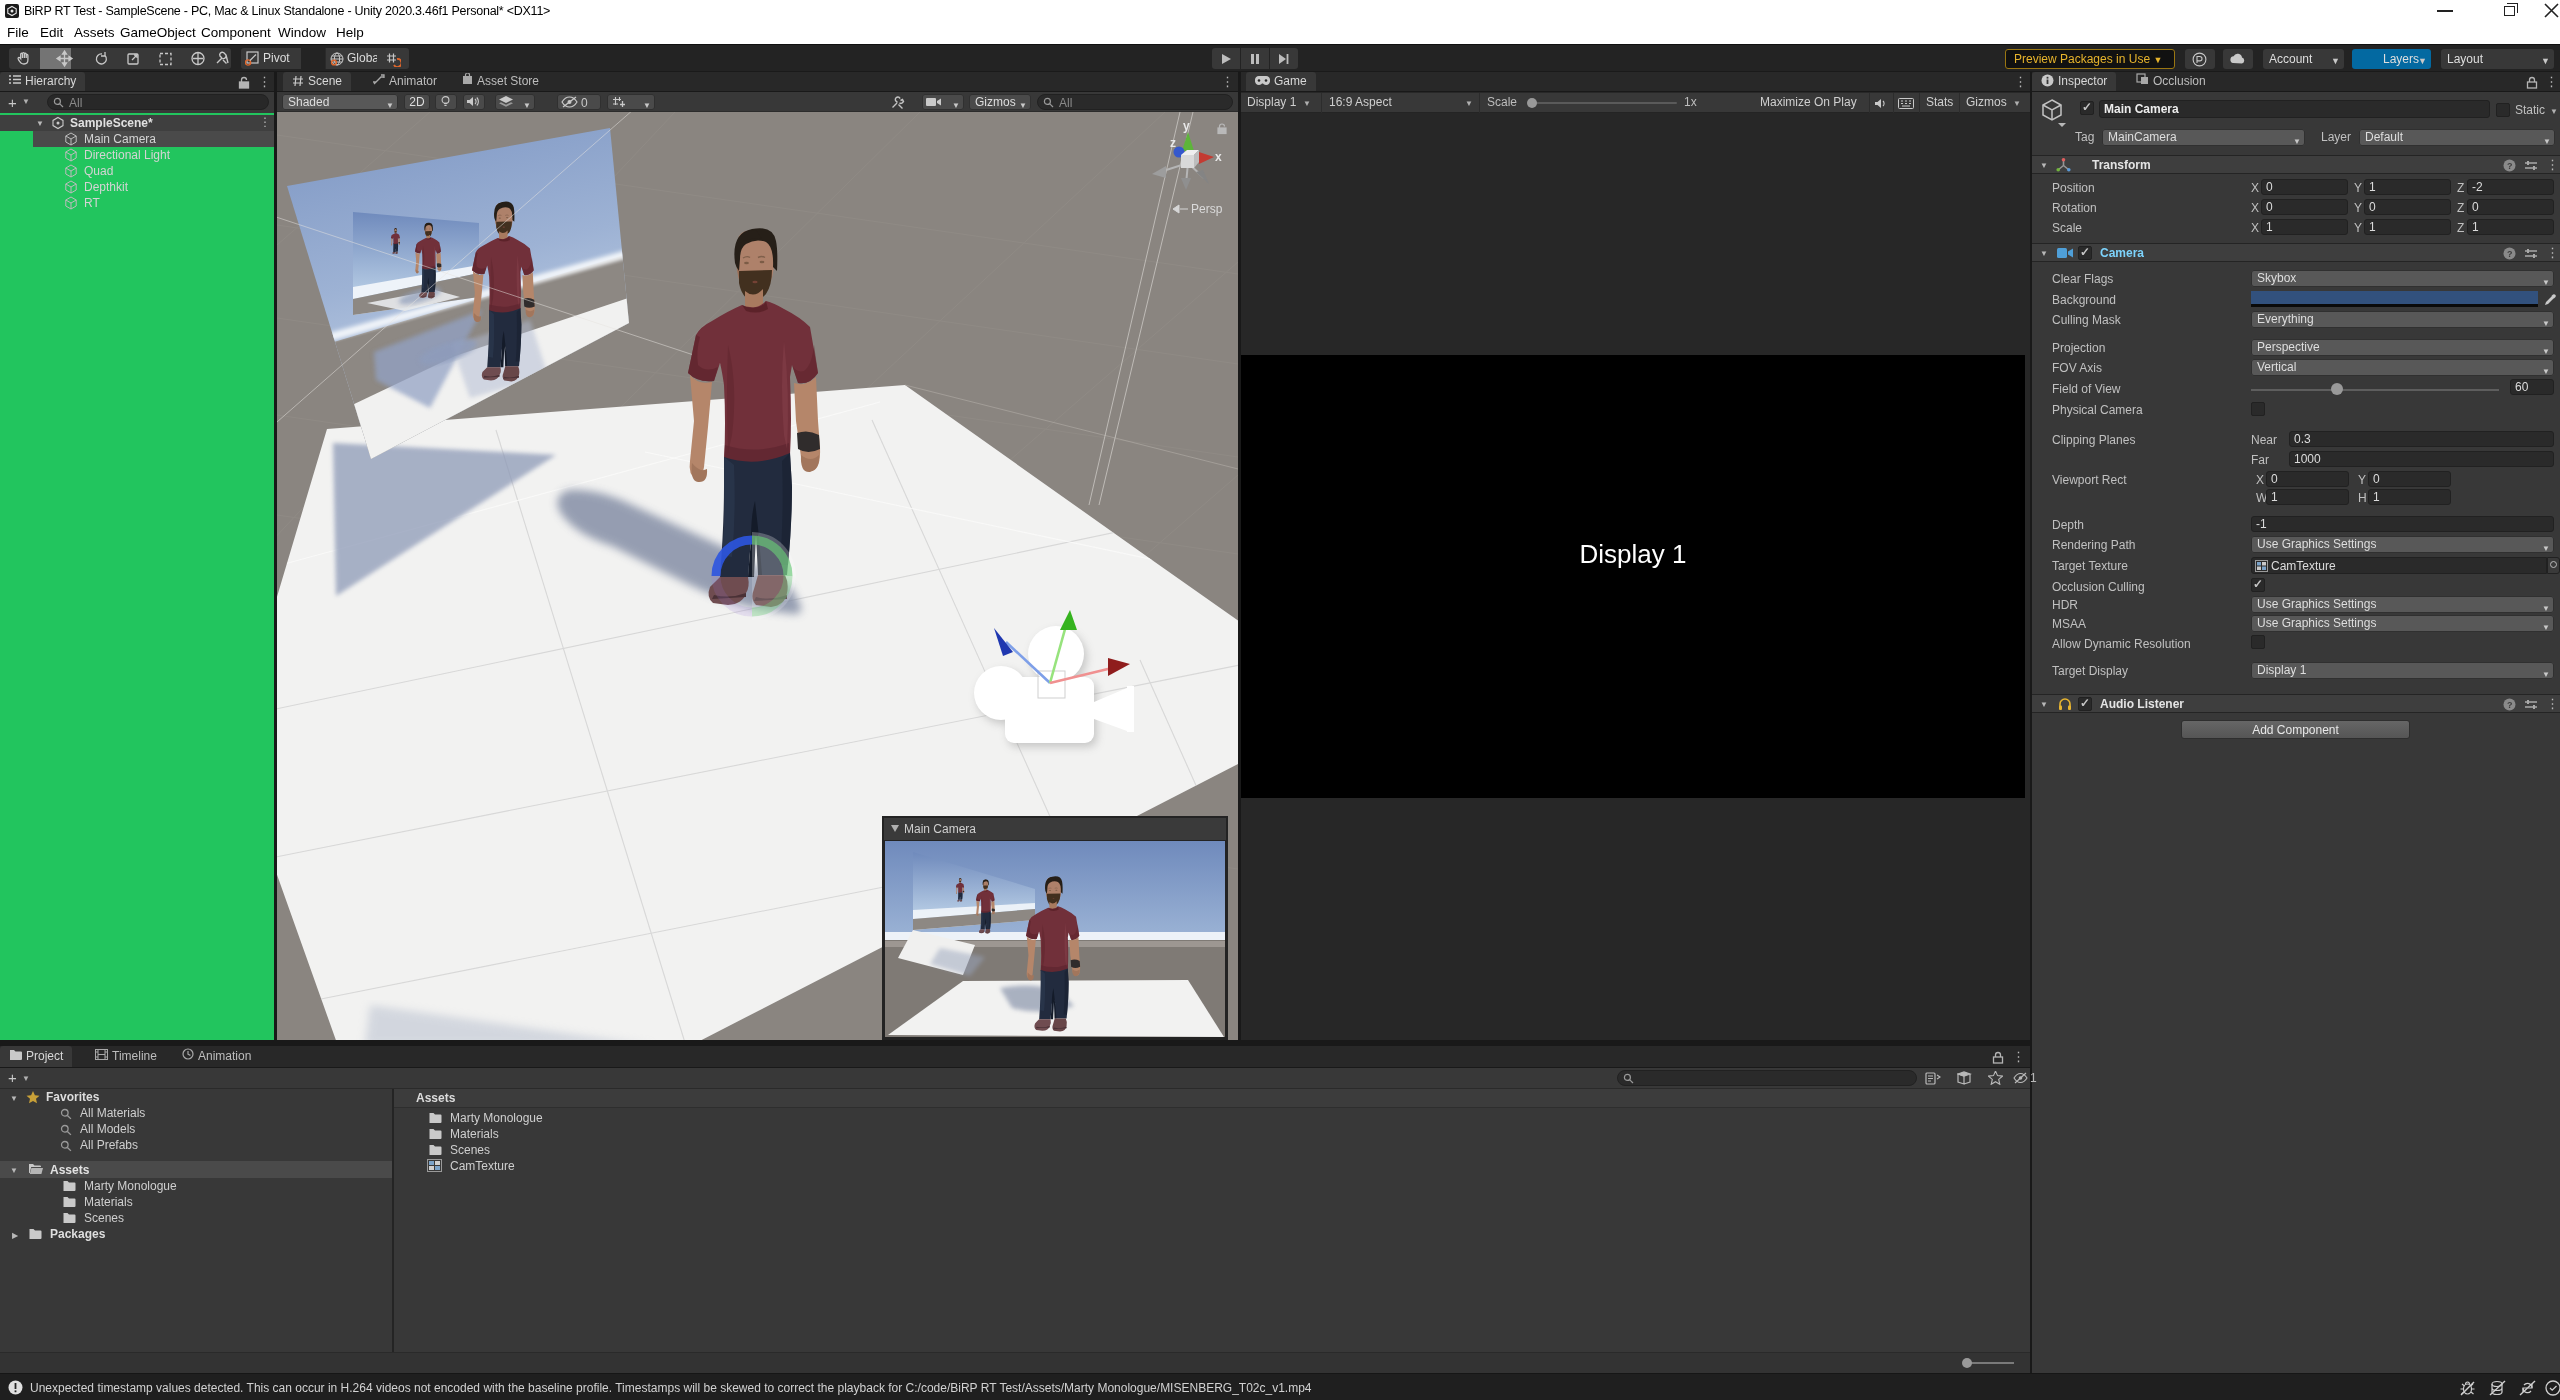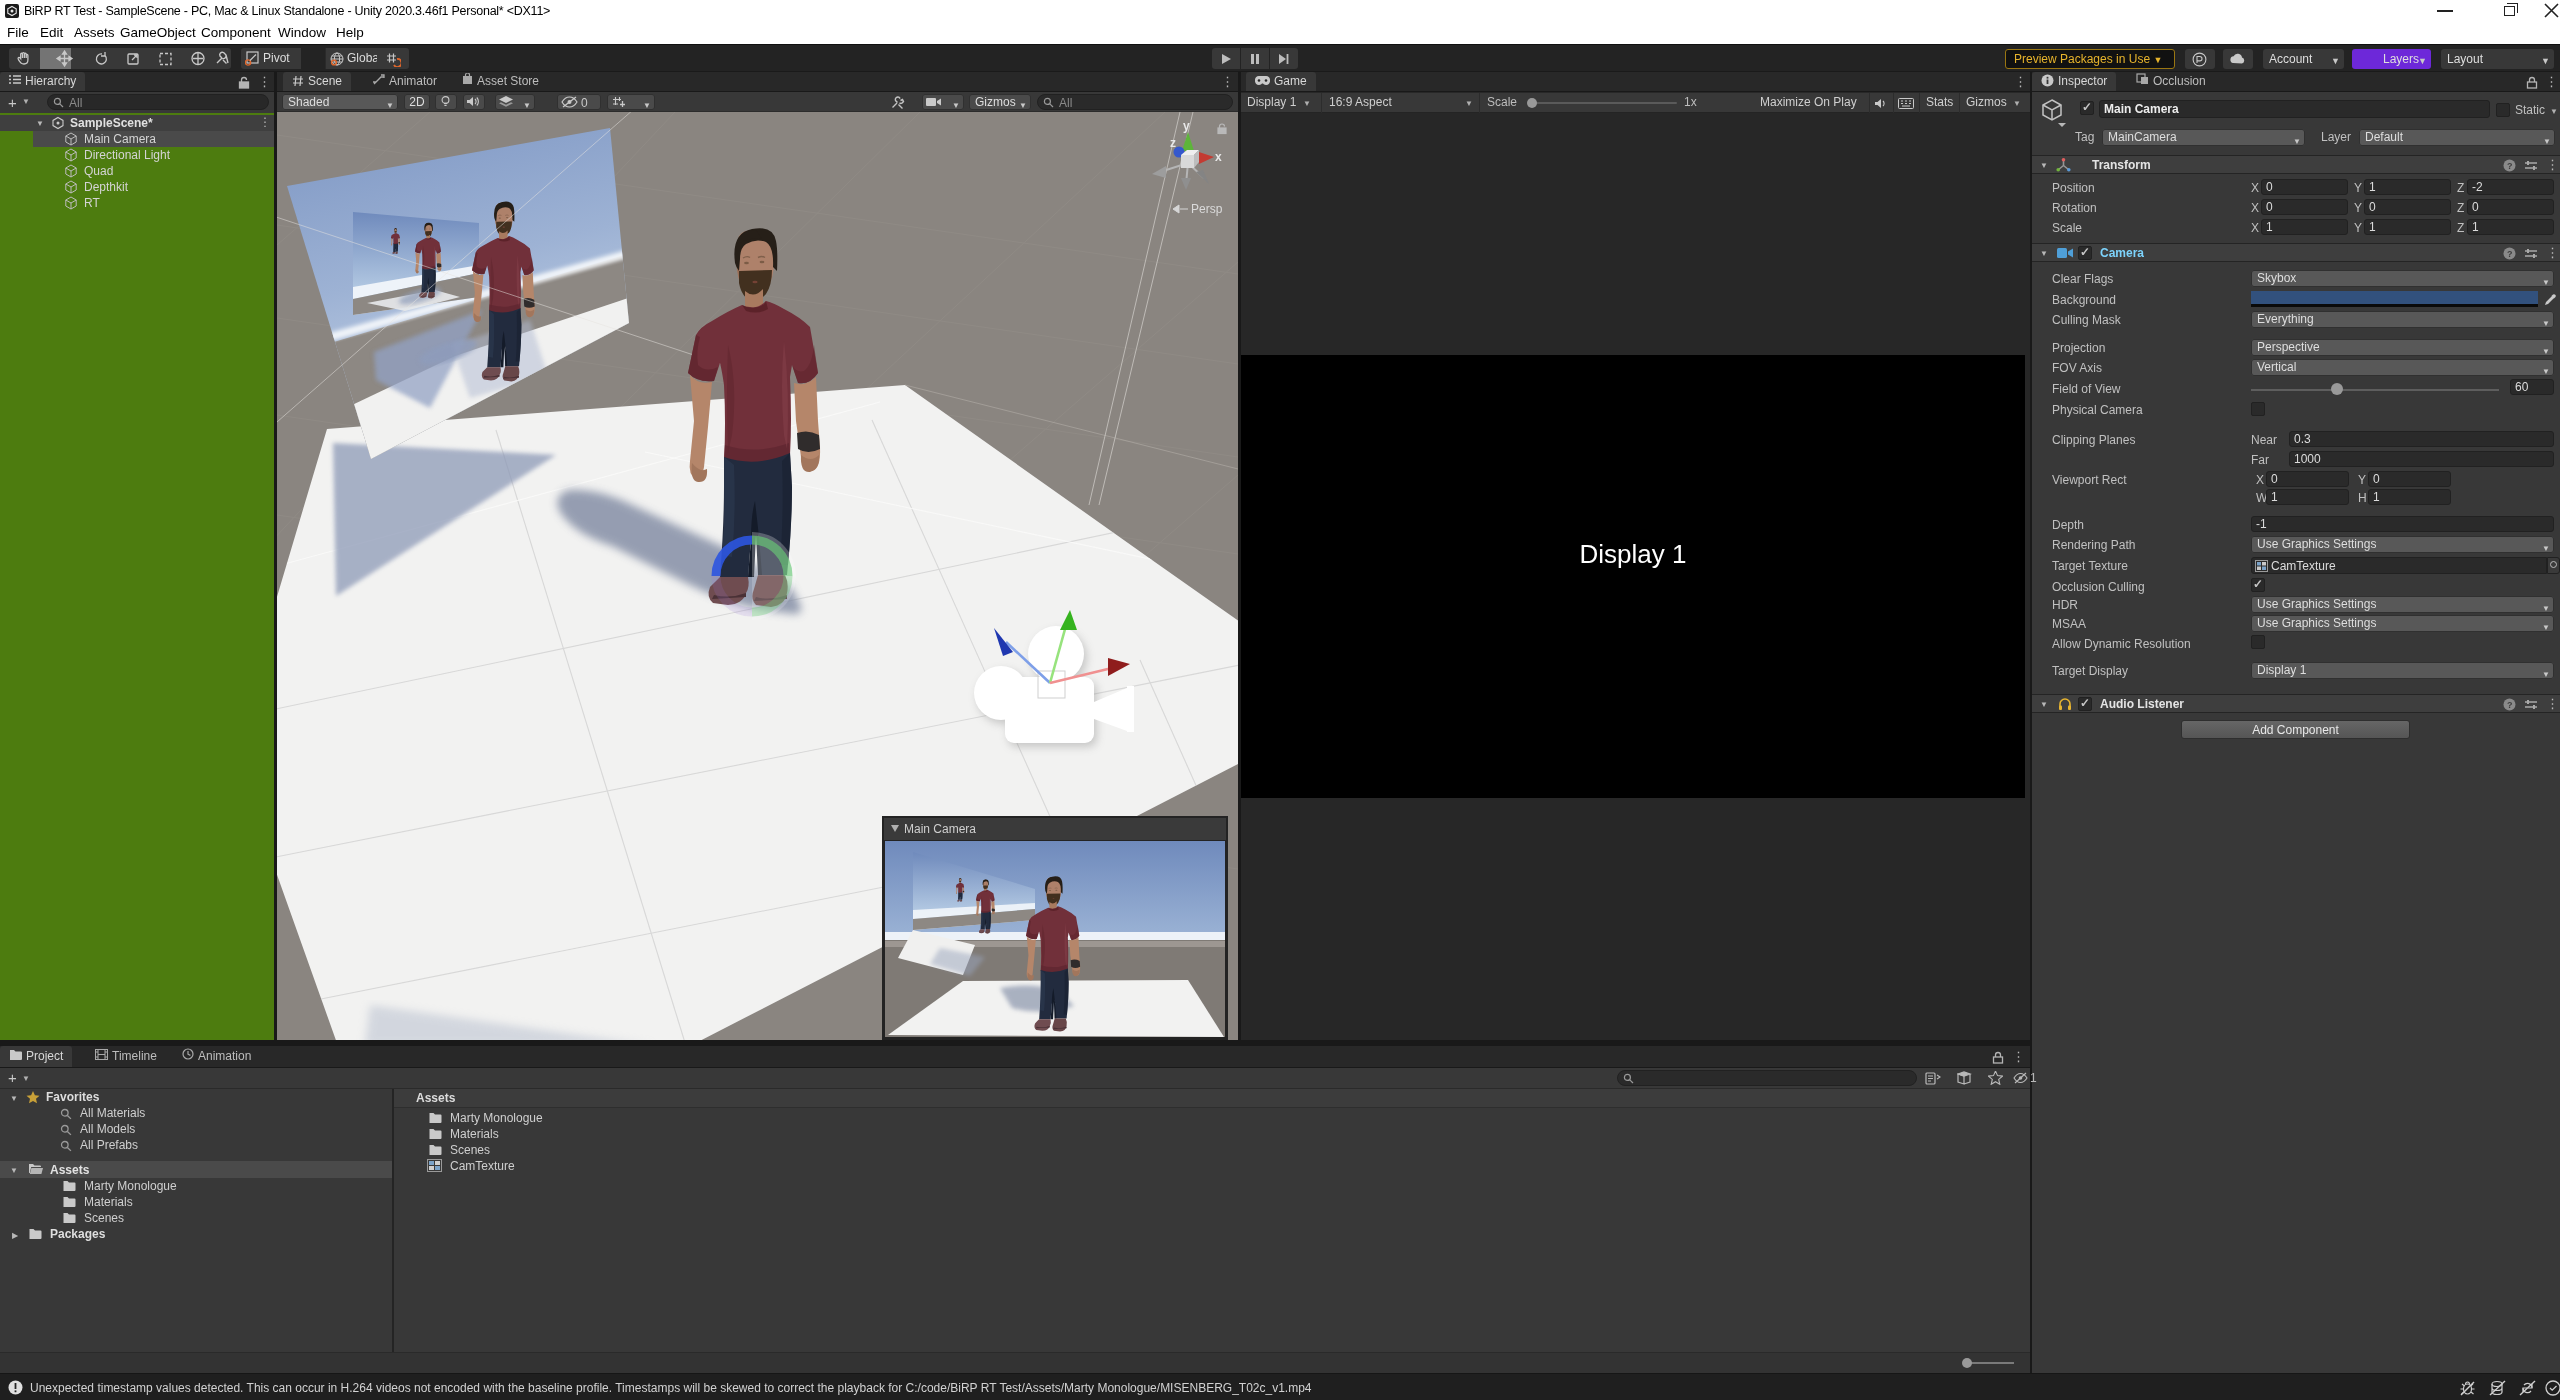--- a/index.html
+++ b/index.html
@@ -122,25 +122,25 @@
           <circle cx="7.5" cy="7.5" r="6.4"></circle>
           <path d="M5 11V4.5h2.8a2.2 2.2 0 0 1 0 4.4H5"></path>
         </svg>
       </div>
   <div class="abs" style="left:2223px;top:4px;width:30px;height:20px;background:#383838;border-radius:3px;">
         <svg class="abs" style="left:6px;top:4px" width="17" height="12" viewBox="0 0 17 12">
           <path d="M4 10a3.4 3.4 0 0 1 .6-6.7A4.4 4.4 0 0 1 13 4.6 3 3 0 0 1 13 10.4z" fill="#c9c9c9"></path>
         </svg>
       </div>
   <div class="abs dd" style="left:2263px;top:4px;width:81px;height:20px;line-height:20px;background:#383838;box-shadow:none;">Account<span class="ar" style="top:2px;">▼</span></div>
-  <div class="abs dd" style="left:2352px;top:4px;width:79px;height:20px;line-height:20px;background:#6d28d9;box-shadow:none;padding-left:31px;">Layers<span class="ar" style="top:2px;">▼</span></div>
+  <div class="abs dd" style="left:2352px;top:4px;width:79px;height:20px;line-height:20px;background:#0369a1;box-shadow:none;padding-left:31px;">Layers<span class="ar" style="top:2px;">▼</span></div>
   <div class="abs dd" style="left:2441px;top:4px;width:113px;height:20px;line-height:20px;background:#383838;box-shadow:none;">Layout<span class="ar" style="top:2px;">▼</span></div>
 </div>
 
-<div class="abs" style="left:0;top:72px;width:310px;height:968px;background:#4d7c0f;">
+<div class="abs" style="left:0;top:72px;width:310px;height:968px;background:#22c55e;">
   <div class="abs tabbar" style="left:0;top:0;width:274px;height:20px;">
     <div class="tab on" style="left:0;"><svg width="12" height="10" viewBox="0 0 12 10" style="margin-right:4px">
             <path d="M0 1h2M0 4.5h2M0 8h2M4 1h8M4 4.5h8M4 8h8" stroke="#c9c9c9" stroke-width="1.4"></path>
           </svg>Hierarchy</div>
     <svg class="abs" style="left:238px;top:4px" width="12" height="13" viewBox="0 0 12 13" fill="none" stroke="#b4b4b4" stroke-width="1.3">
           <rect x="1.5" y="6" width="9" height="6" fill="#b4b4b4"></rect>
           <path d="M3.5 6V4a2.5 2.5 0 0 1 5 0"></path>
         </svg>
     <div class="abs icon3" style="left:258px;top:2px;font-size:13px;">⋮</div>
   </div>

